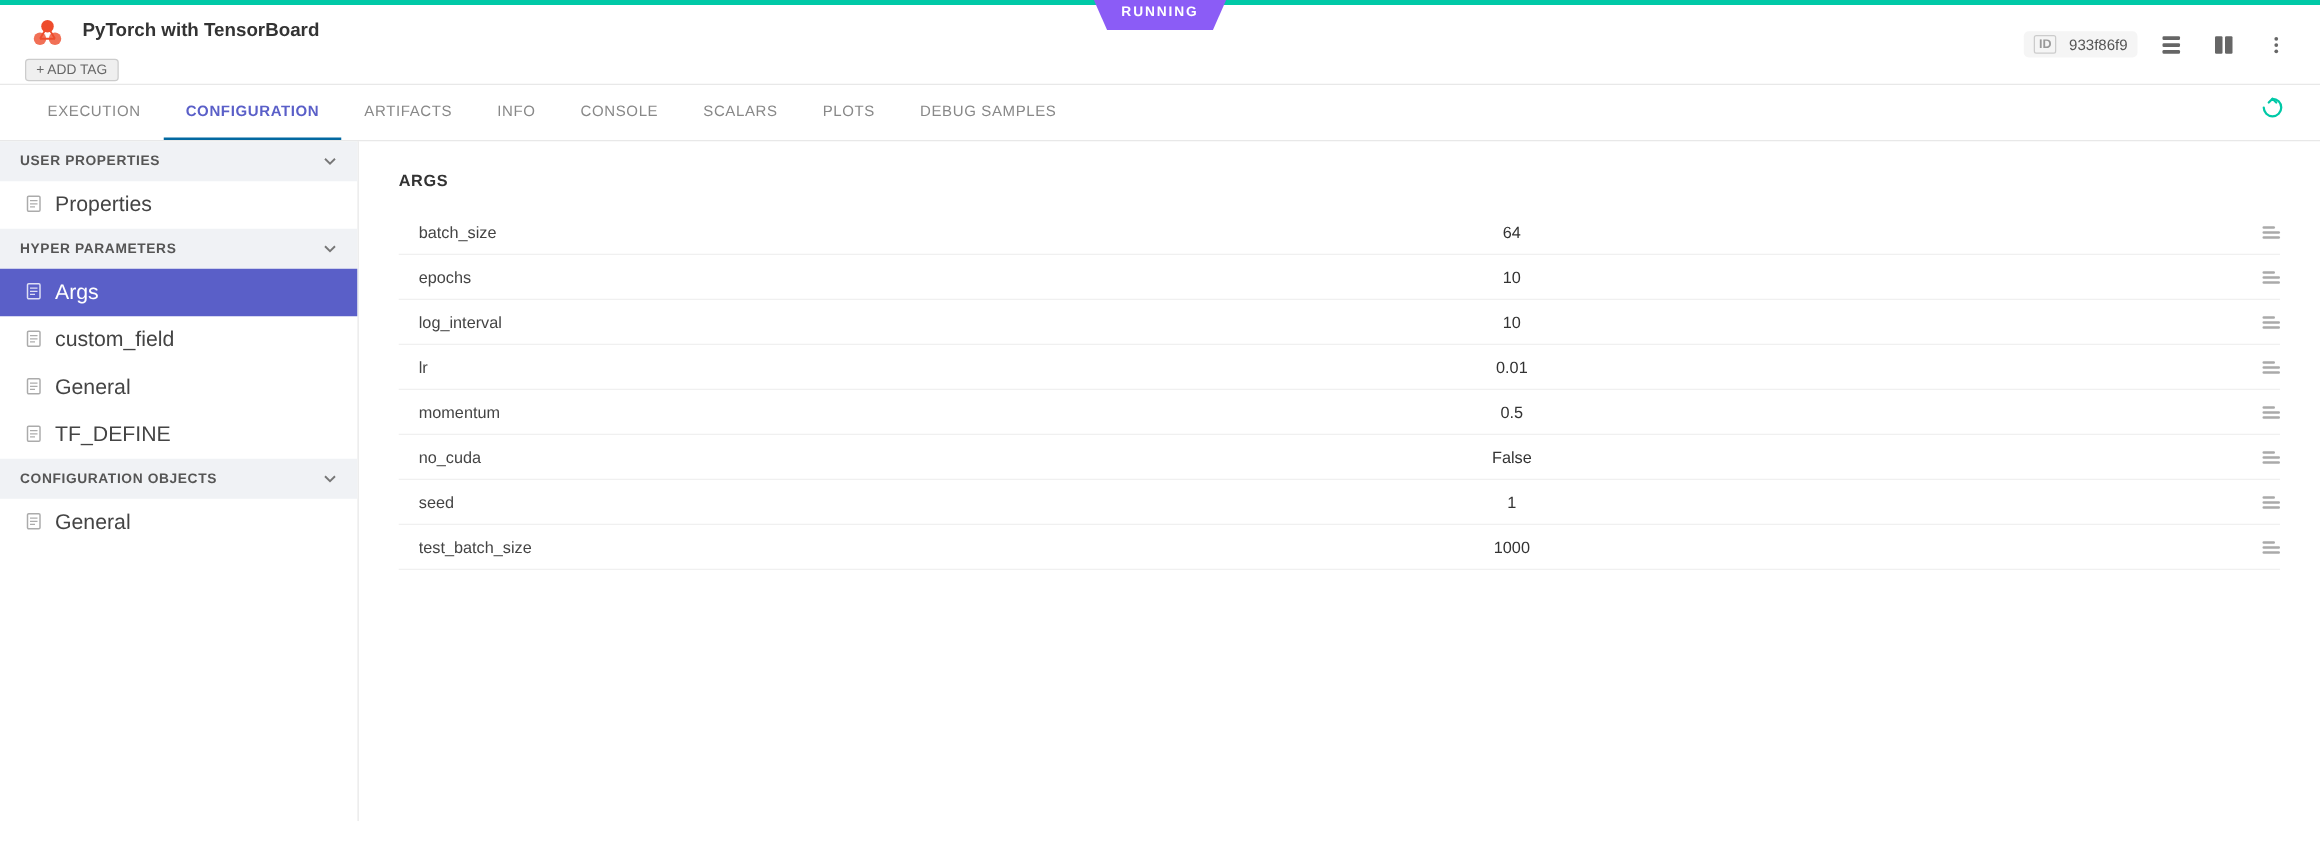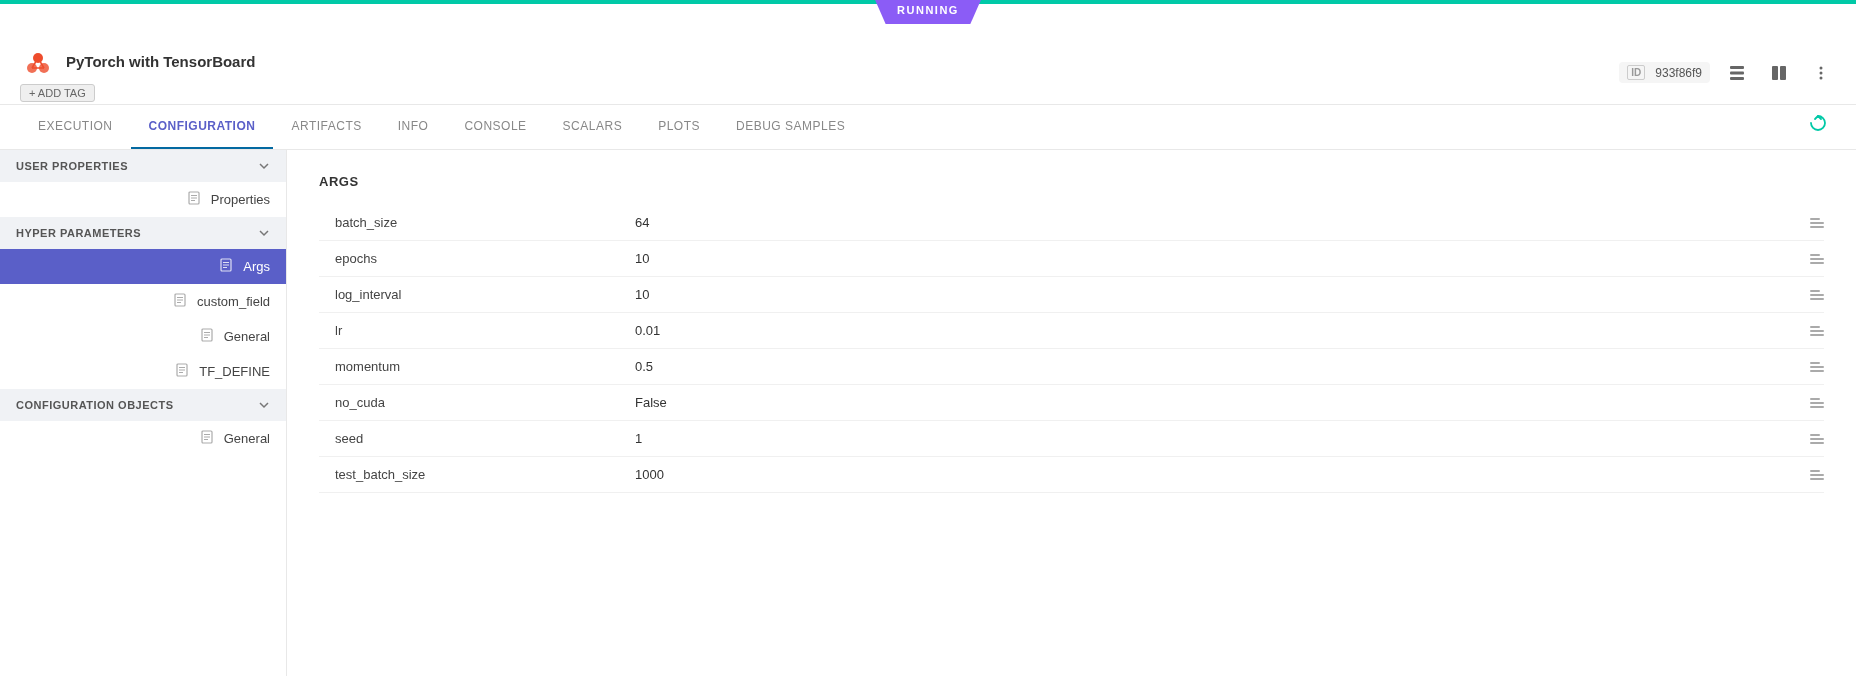--- a/index.html
+++ b/index.html
@@ -6,21 +6,20 @@
     body { font-family: -apple-system, BlinkMacSystemFont, 'Segoe UI', sans-serif; background: #fff; color: #333; font-size: 13px; }
 
     .header {
       display: flex;
       align-items: center;
       justify-content: space-between;
       padding: 10px 20px;
       border-bottom: 1px solid #e8e8e8;
       position: relative;
       height: 64px;
-      margin-top: 37px;
     }
 
     .header-left {
       display: flex;
       flex-direction: column;
     }
 
     .app-title {
       display: flex;
       align-items: center;
@@ -147,24 +146,23 @@
       letter-spacing: 0.5px;
       cursor: pointer;
       user-select: none;
     }
 
     .sidebar-item {
       display: flex;
       align-items: center;
       gap: 10px;
       padding: 9px 16px 9px 20px;
-      font-size: 13px;
+      font-size: 17px;
       color: #444;
       cursor: pointer;
-      justify-content: flex-end;
     }
 
     .sidebar-item.active {
       background: #5a5fc8;
       color: #fff;
     }
 
     .sidebar-item-icon {
       font-size: 14px;
       opacity: 0.7;
@@ -203,20 +201,21 @@
       width: 300px;
       color: #444;
       font-size: 13px;
       margin-left: 16px;
     }
 
     .param-value {
       flex: 1;
       color: #333;
       font-size: 13px;
+      text-align: center;
     }
 
     .param-actions {
       width: 40px;
       display: flex;
       justify-content: flex-end;
     }
 
     .hamburger-icon {
       color: #aaa;

